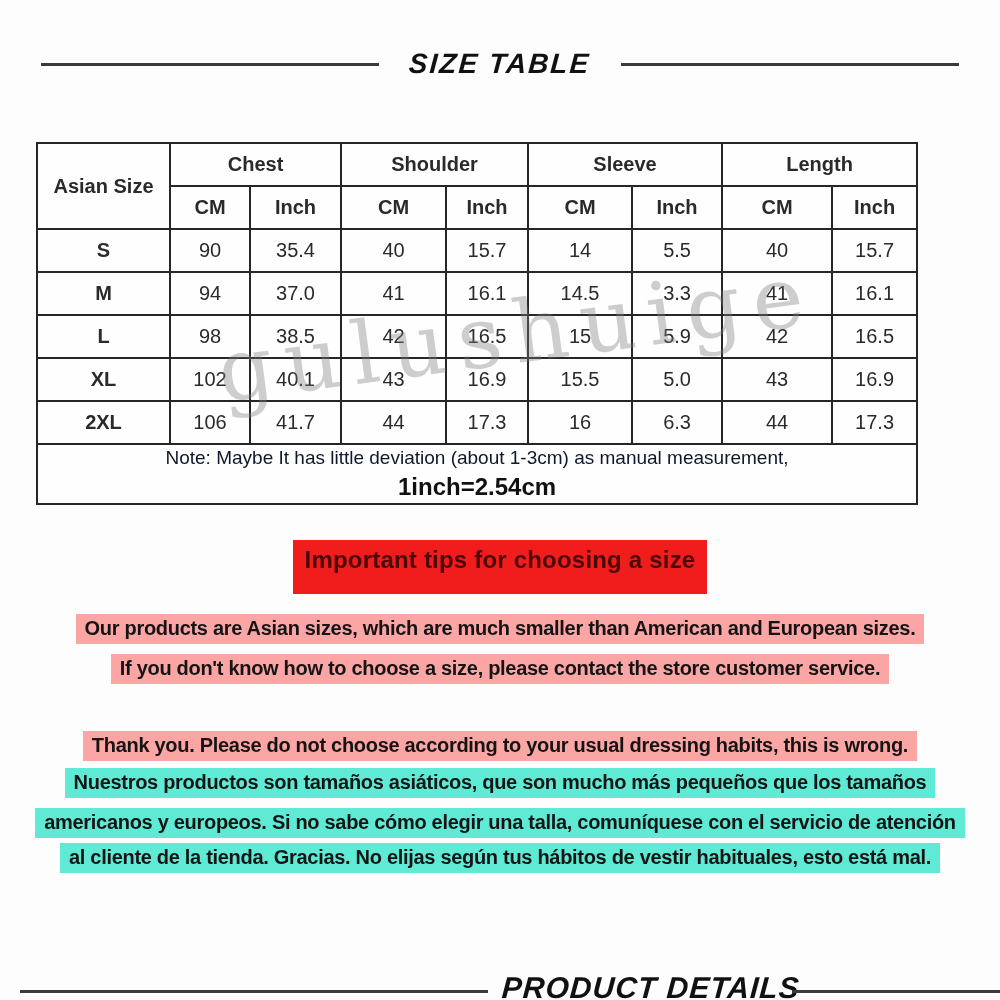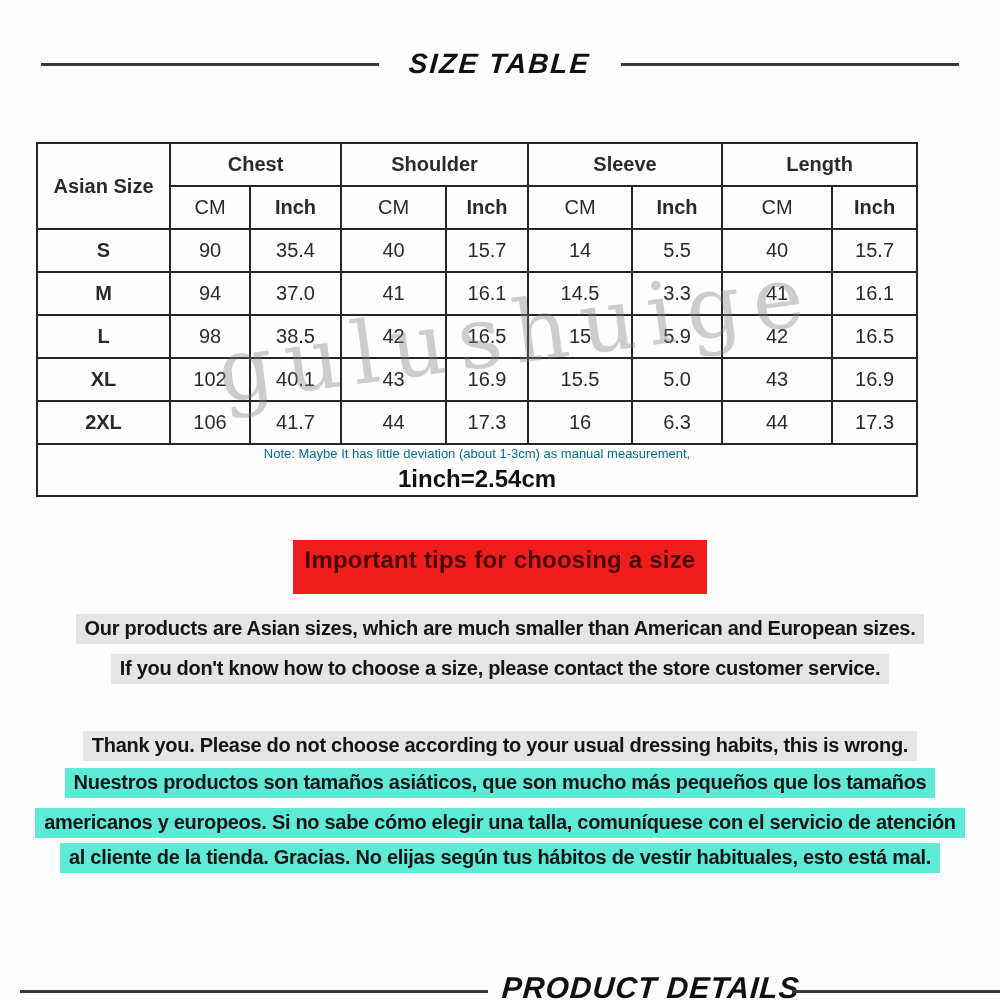--- a/index.html
+++ b/index.html
@@ -66,32 +66,32 @@
     font-size: 22px;
     font-weight: 700;
     color: #1778be;
   }
   td.group-cell {
     font-size: 22px;
     font-weight: 700;
     color: #1778be;
     height: 44px;
   }
-  td.unit-cm { font-weight: 400; border-bottom-width: 3px; border-radius: 11px; }
+  td.unit-cm { font-weight: 700; border-bottom-width: 3px; border-radius: 11px; }
   td.unit-inch { font-weight: 700; border-bottom-width: 3px; }
   td.size-label {
     color: #e01b1b;
     font-weight: 700;
   }
   td.note-cell {
     height: 62px;
     padding: 4px 10px;
     line-height: 1.35;
   }
-  .note-line1 { font-size: 13px; color: #0369a1; }
+  .note-line1 { font-size: 19px; color: #0f172a; }
   .note-line2 { font-size: 24px; font-weight: 700; color: #111; }
 
   
   .watermark {
     position: absolute;
     left: 218px; top: 322px;
     font-family: "DejaVu Serif", serif;
     font-size: 86px;
     letter-spacing: 12px;
     color: rgba(125,125,125,0.38);
@@ -133,21 +133,21 @@
   .tip-es3  { top: 843px; }
   .hl {
     display: inline-block;
     font-size: 20px;
     font-weight: 700;
     letter-spacing: -0.3px;
     color: #141414;
     padding: 3px 9px 4px 9px;
     white-space: nowrap;
   }
-  .hl-orange { background: #e5e5e5; }
+  .hl-orange { background: #fca5a5; }
   .hl-pink   { background: #5eead4; }
 
   
   .footer-left-line {
     position: absolute;
     left: 20px; top: 990px;
     width: 468px; height: 3px;
     background: #3a3a3a;
   }
   .footer-right-line {

